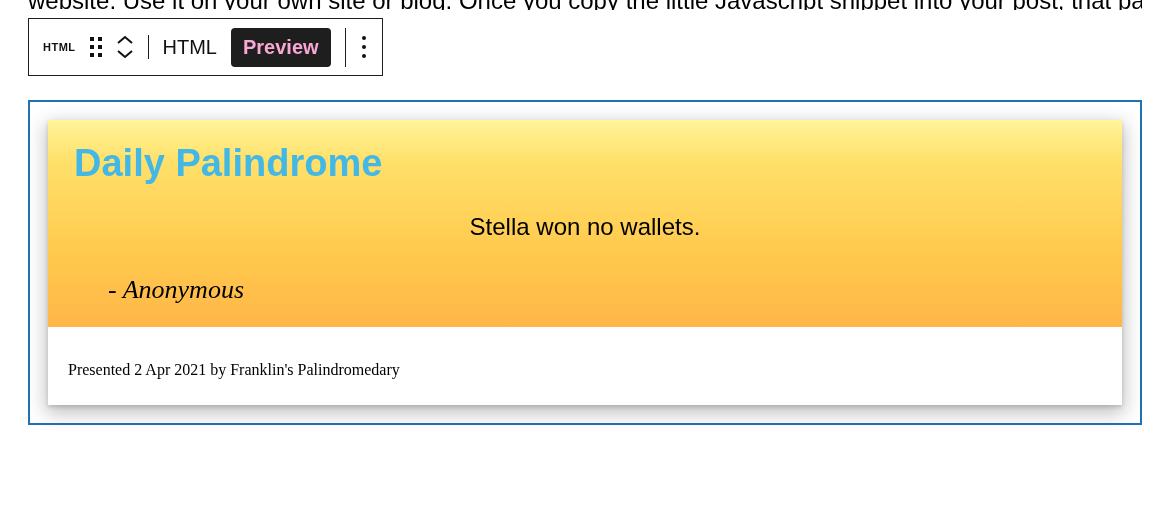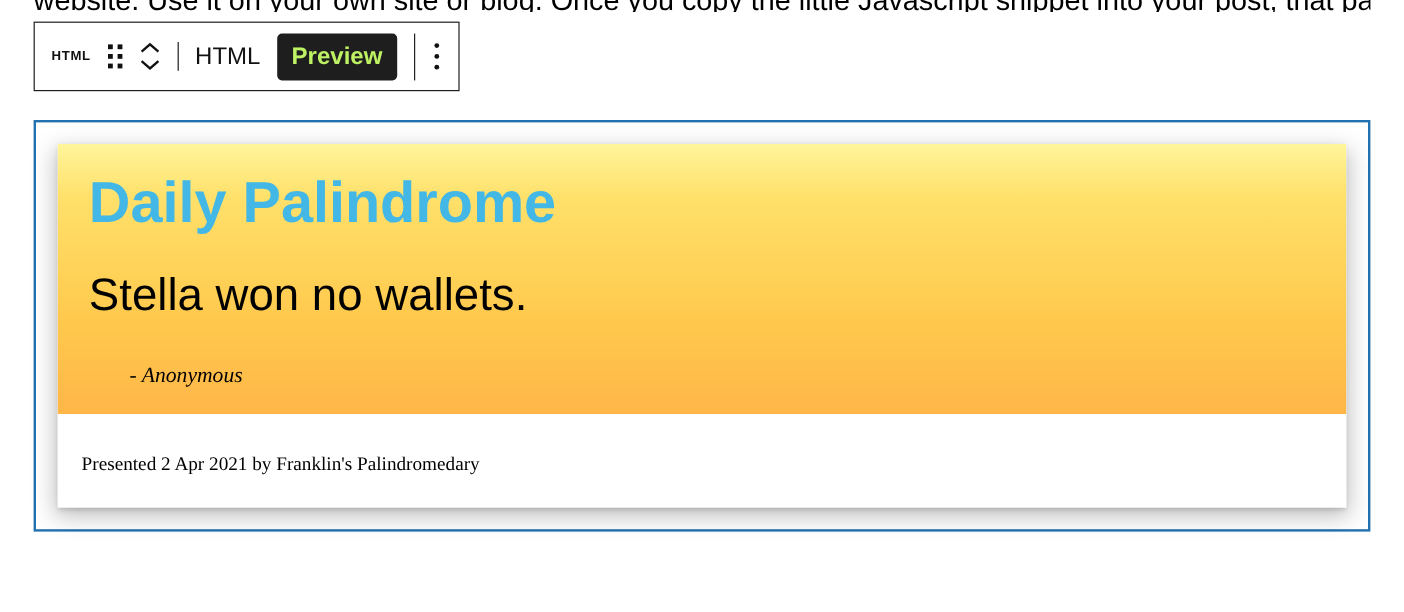--- a/index.html
+++ b/index.html
@@ -78,21 +78,21 @@
   .mover svg { display: block; }
 
   .mode-label {
     font-family: -apple-system, BlinkMacSystemFont, "Segoe UI", Helvetica, Arial, sans-serif;
     font-size: 20px;
     font-weight: 400;
   }
 
   .preview-btn {
     background: #1e1e1e;
-    color: #bef264;
+    color: #f9a8d4;
     font-family: -apple-system, BlinkMacSystemFont, "Segoe UI", Helvetica, Arial, sans-serif;
     font-size: 20px;
     font-weight: 600;
     border: none;
     border-radius: 4px;
     padding: 8px 12px;
     cursor: pointer;
   }
 
   .kebab {
@@ -122,38 +122,39 @@
 
   .widget-top {
     background: linear-gradient(to bottom, #fff59a 0%, #ffe06a 20%, #ffc94d 65%, #ffb648 100%);
     padding: 22px 26px 22px 26px;
   }
 
   .widget-title {
     margin: 0 0 28px 0;
     font-family: Helvetica, Arial, sans-serif;
     font-weight: 700;
-    font-size: 48px;
+    font-size: 38px;
     color: #43b8e6;
   }
 
   .palindrome {
     margin: 0 0 34px 0;
     font-family: Helvetica, Arial, sans-serif;
-    font-size: 38px;
+    font-size: 24px;
     font-weight: 400;
     color: #000;
+    text-align: center;
   }
 
   .attribution {
     margin: 0;
     padding-left: 34px;
     font-family: Georgia, "Times New Roman", serif;
     font-style: italic;
-    font-size: 18px;
+    font-size: 26px;
     color: #000;
   }
 
   .widget-bottom {
     background: #fff;
     padding: 34px 20px 26px 20px;
     font-family: Georgia, "Times New Roman", serif;
     font-size: 16px;
     color: #000;
   }

